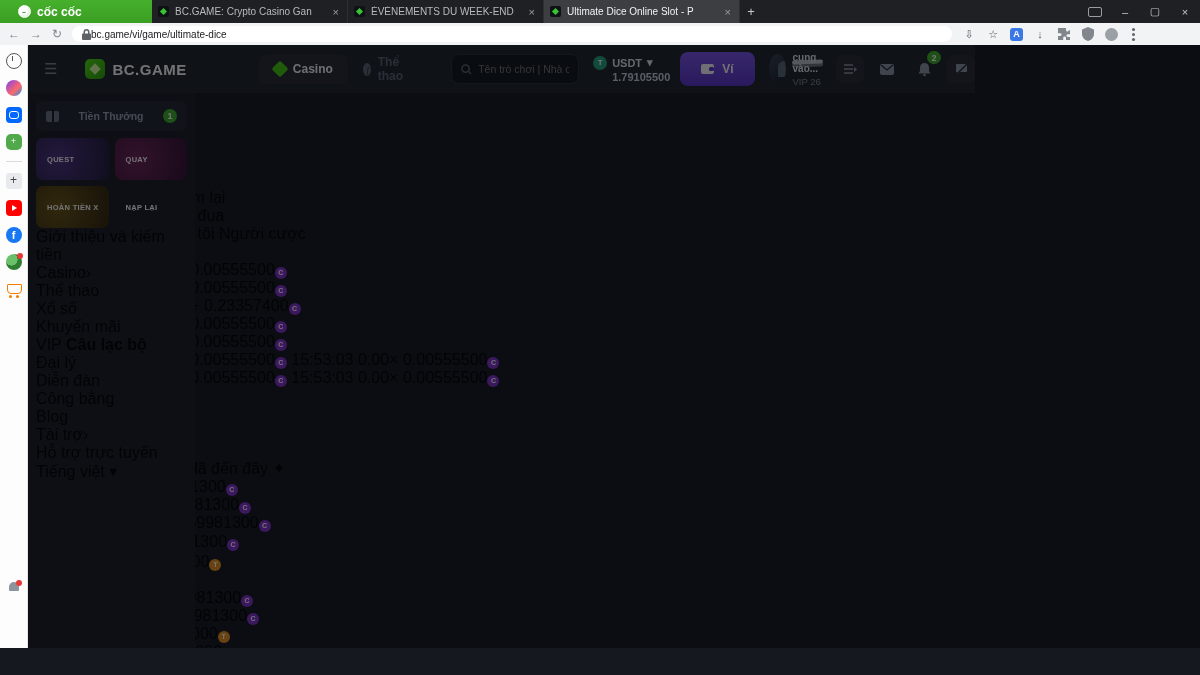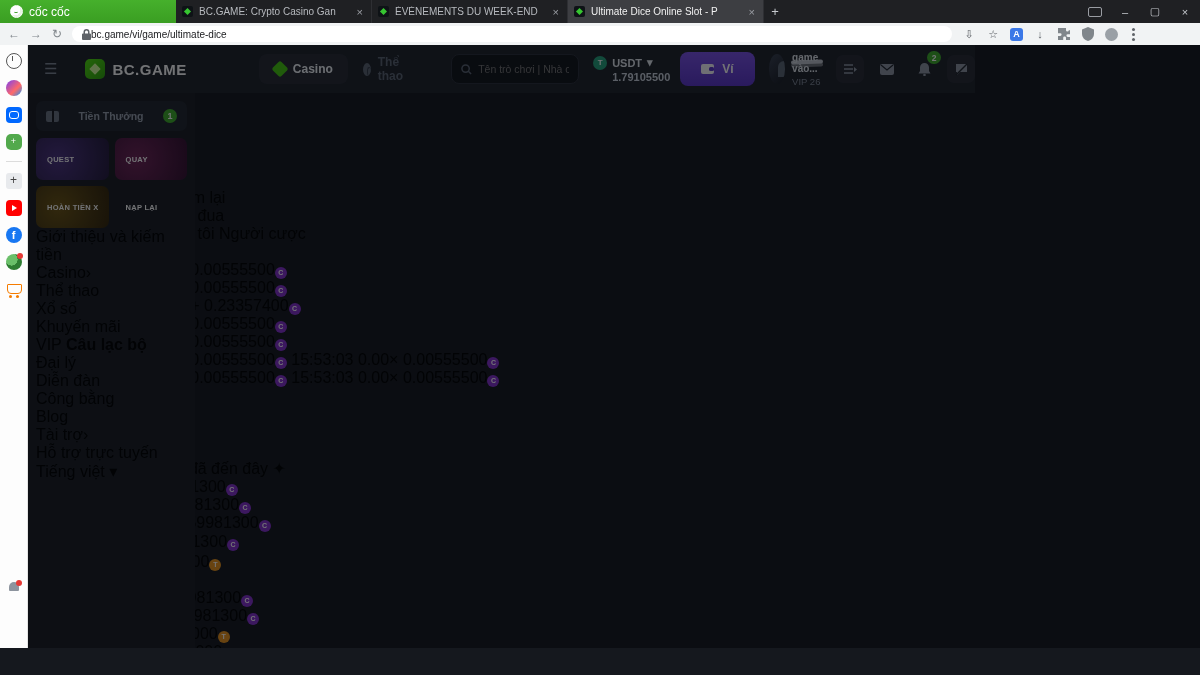--- a/index.html
+++ b/index.html
@@ -1,21 +1,21 @@
 <!DOCTYPE html>
 <html><head>
 <meta charset="utf-8">
 <style>
   * { margin:0; padding:0; box-sizing:border-box; }
   body { font-family:"Liberation Sans", sans-serif; background:#000; }
   .screen { position:relative; width:1200px; height:675px; overflow:hidden; background:#15181e; }
 
   
   .tabstrip { position:absolute; left:0; top:0; width:100%; height:23px; background:#1f2023; display:flex; align-items:stretch; }
-  .brand { width:176px; background:linear-gradient(180deg,#46b02c,#3a9e22); color:#fff; font-weight:normal; font-size:12px; display:flex; align-items:center; gap:6px; padding-left:10px; }
+  .brand { width:152px; background:linear-gradient(180deg,#46b02c,#3a9e22); color:#fff; font-weight:bold; font-size:12px; display:flex; align-items:center; gap:6px; padding-left:18px; }
   .mascot { width:13px; height:13px; border-radius:50%; background:radial-gradient(circle at 35% 35%, #fff 55%, #e8f5e2 56%); border:1.5px solid #fff; position:relative; }
   .mascot::after { content:""; position:absolute; left:3px; top:4px; width:4px; height:2px; border-bottom:1.5px solid #3a9e22; border-radius:50%; }
   .tab { width:196px; display:flex; align-items:center; gap:6px; padding:0 6px; color:#b7babf; font-size:10px; border-right:1px solid #2e2f33; }
   .tab.active { background:#3d3e42; color:#f1f1f1; }
   .tab .title { flex:1; white-space:nowrap; overflow:hidden; }
   .tab .x { color:#9a9da3; font-size:11px; padding:0 2px; }
   .favicon { width:11px; height:11px; border-radius:2px; background:#0e1216; position:relative; flex:none; }
   .favicon::after { content:""; position:absolute; left:3px; top:3px; width:5px; height:5px; background:#37c631; transform:rotate(45deg); }
   .newtab { width:22px; color:#c6c9ce; font-size:13px; display:flex; align-items:center; justify-content:center; }
   .winctrls { margin-left:auto; display:flex; align-items:center; gap:0; }
@@ -313,21 +313,21 @@
       </div>
       <div class="vi-btn">
         <svg width="14" height="12" viewBox="0 0 14 12">
             <rect x="0" y="1" width="13" height="10" rx="2" fill="#fff" opacity=".95"></rect>
             <rect x="8" y="4" width="5" height="4" rx="1.5" fill="#5a35c8"></rect>
           </svg>
         <span>Ví</span>
       </div>
       <div class="avatar"></div>
       <div class="uname">
-        <span class="nm scribble">game vào...</span>
+        <span class="nm scribble">cung vào...</span>
         <span class="vip">VIP 26</span>
       </div>
       <div class="navicons">
         <span class="nic boxed">
           <svg width="13" height="11" viewBox="0 0 13 11">
               <path d="M0 1h9M0 5h9M0 9h9" stroke="#8d95a3" stroke-width="1.6"></path>
               <path d="M10 3l3 2.5-3 2.5z" fill="#8d95a3"></path>
             </svg>
         </span>
         <span class="nic">

